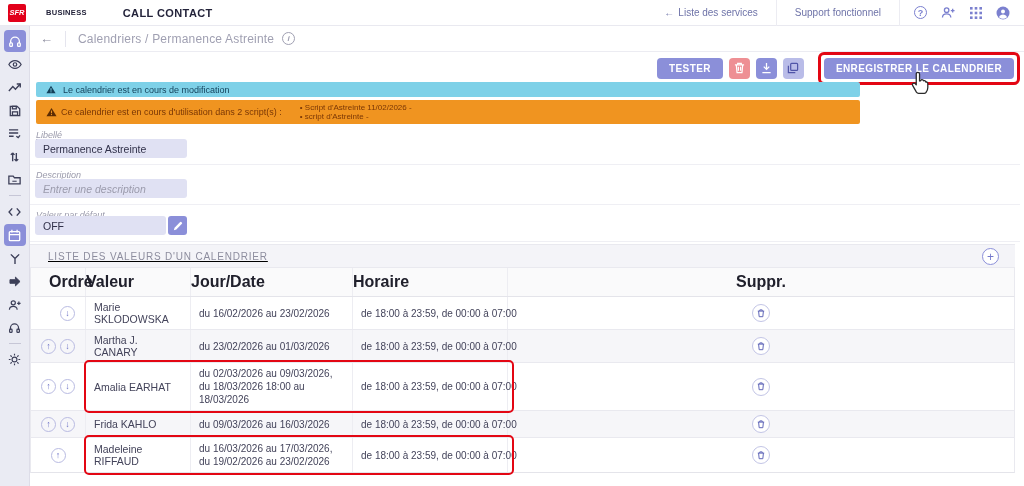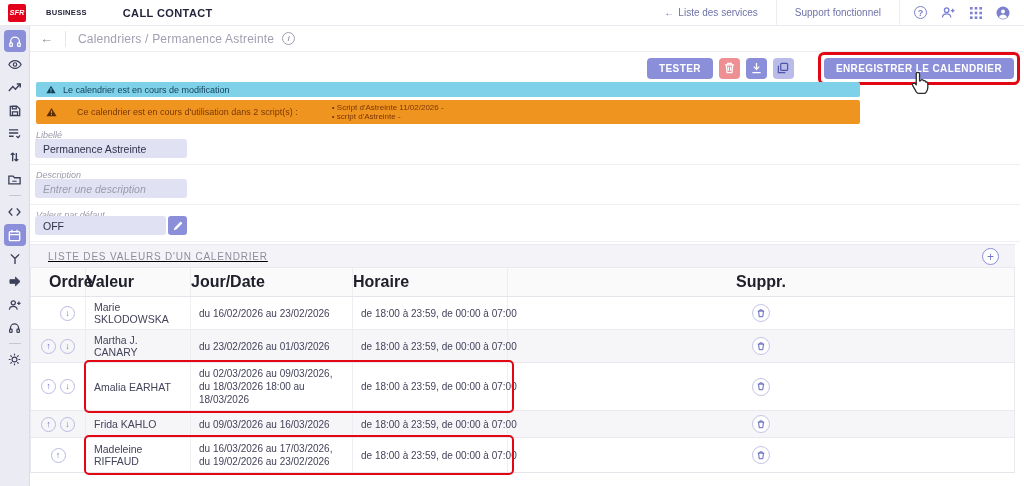--- a/index.html
+++ b/index.html
@@ -52,27 +52,27 @@
   .main { position:absolute; top:52px; left:30px; width:994px; height:434px; background:#fff; }
 
   
   .toolbar { position:absolute; top:0; right:0; height:32px; display:flex; align-items:center; gap:6px; padding-right:4px; }
   .btn { background:#8b8fd9; color:#fff; border:none; border-radius:4px; font-size:10px; font-weight:bold;
          letter-spacing:.4px; height:21px; padding:0 12px; display:flex; align-items:center;
          font-family:"Liberation Sans", sans-serif; cursor:pointer; }
   .icon-btn { width:21px; height:21px; padding:0; justify-content:center; }
   .icon-btn.trash-btn { background:#ee8f94; }
   .icon-btn.copy-btn { background:#b9bce8; }
-  .save-wrap { border:3px solid #e30613; border-radius:6px; padding:3px; position:relative; margin-left:18px; }
+  .save-wrap { border:3px solid #e30613; border-radius:6px; padding:3px; position:relative; margin-left:8px; }
   .hand-cursor { position:absolute; left:50%; bottom:-17px; transform:translateX(-50%); z-index:30; pointer-events:none; }
 
   
   .alert { position:absolute; left:6px; width:824px; display:flex; align-items:center; border-radius:2px; }
   .alert-blue { top:30px; height:15px; background:#7ed1e8; color:#123f58; font-size:9px; padding-left:10px; gap:7px; }
-  .alert-orange { top:48px; height:24px; background:#f09420; color:#7a3705; font-size:9px; padding-left:10px; gap:20px; }
+  .alert-orange { top:48px; height:24px; background:#f09420; color:#7a3705; font-size:9px; padding-left:10px; gap:4px; }
   .tri { flex:0 0 auto; display:flex; }
   .script-list { list-style:none; margin-left:14px; font-size:8px; line-height:9px; }
   .script-list li::before { content:"• "; }
 
   
   .f-label { position:absolute; left:6px; font-size:9px; font-style:italic; color:#9b9bac;text-decoration:underline; }
   .f-input { position:absolute; left:5px; width:152px; height:19px; background:#e0e1f3; border:none;
              border-radius:3px; font-size:10.5px; color:#31314a; padding:8px 8px;
              font-family:"Liberation Sans", sans-serif; }
   .f-input::placeholder { color:#9b9bac; font-style:italic; }

